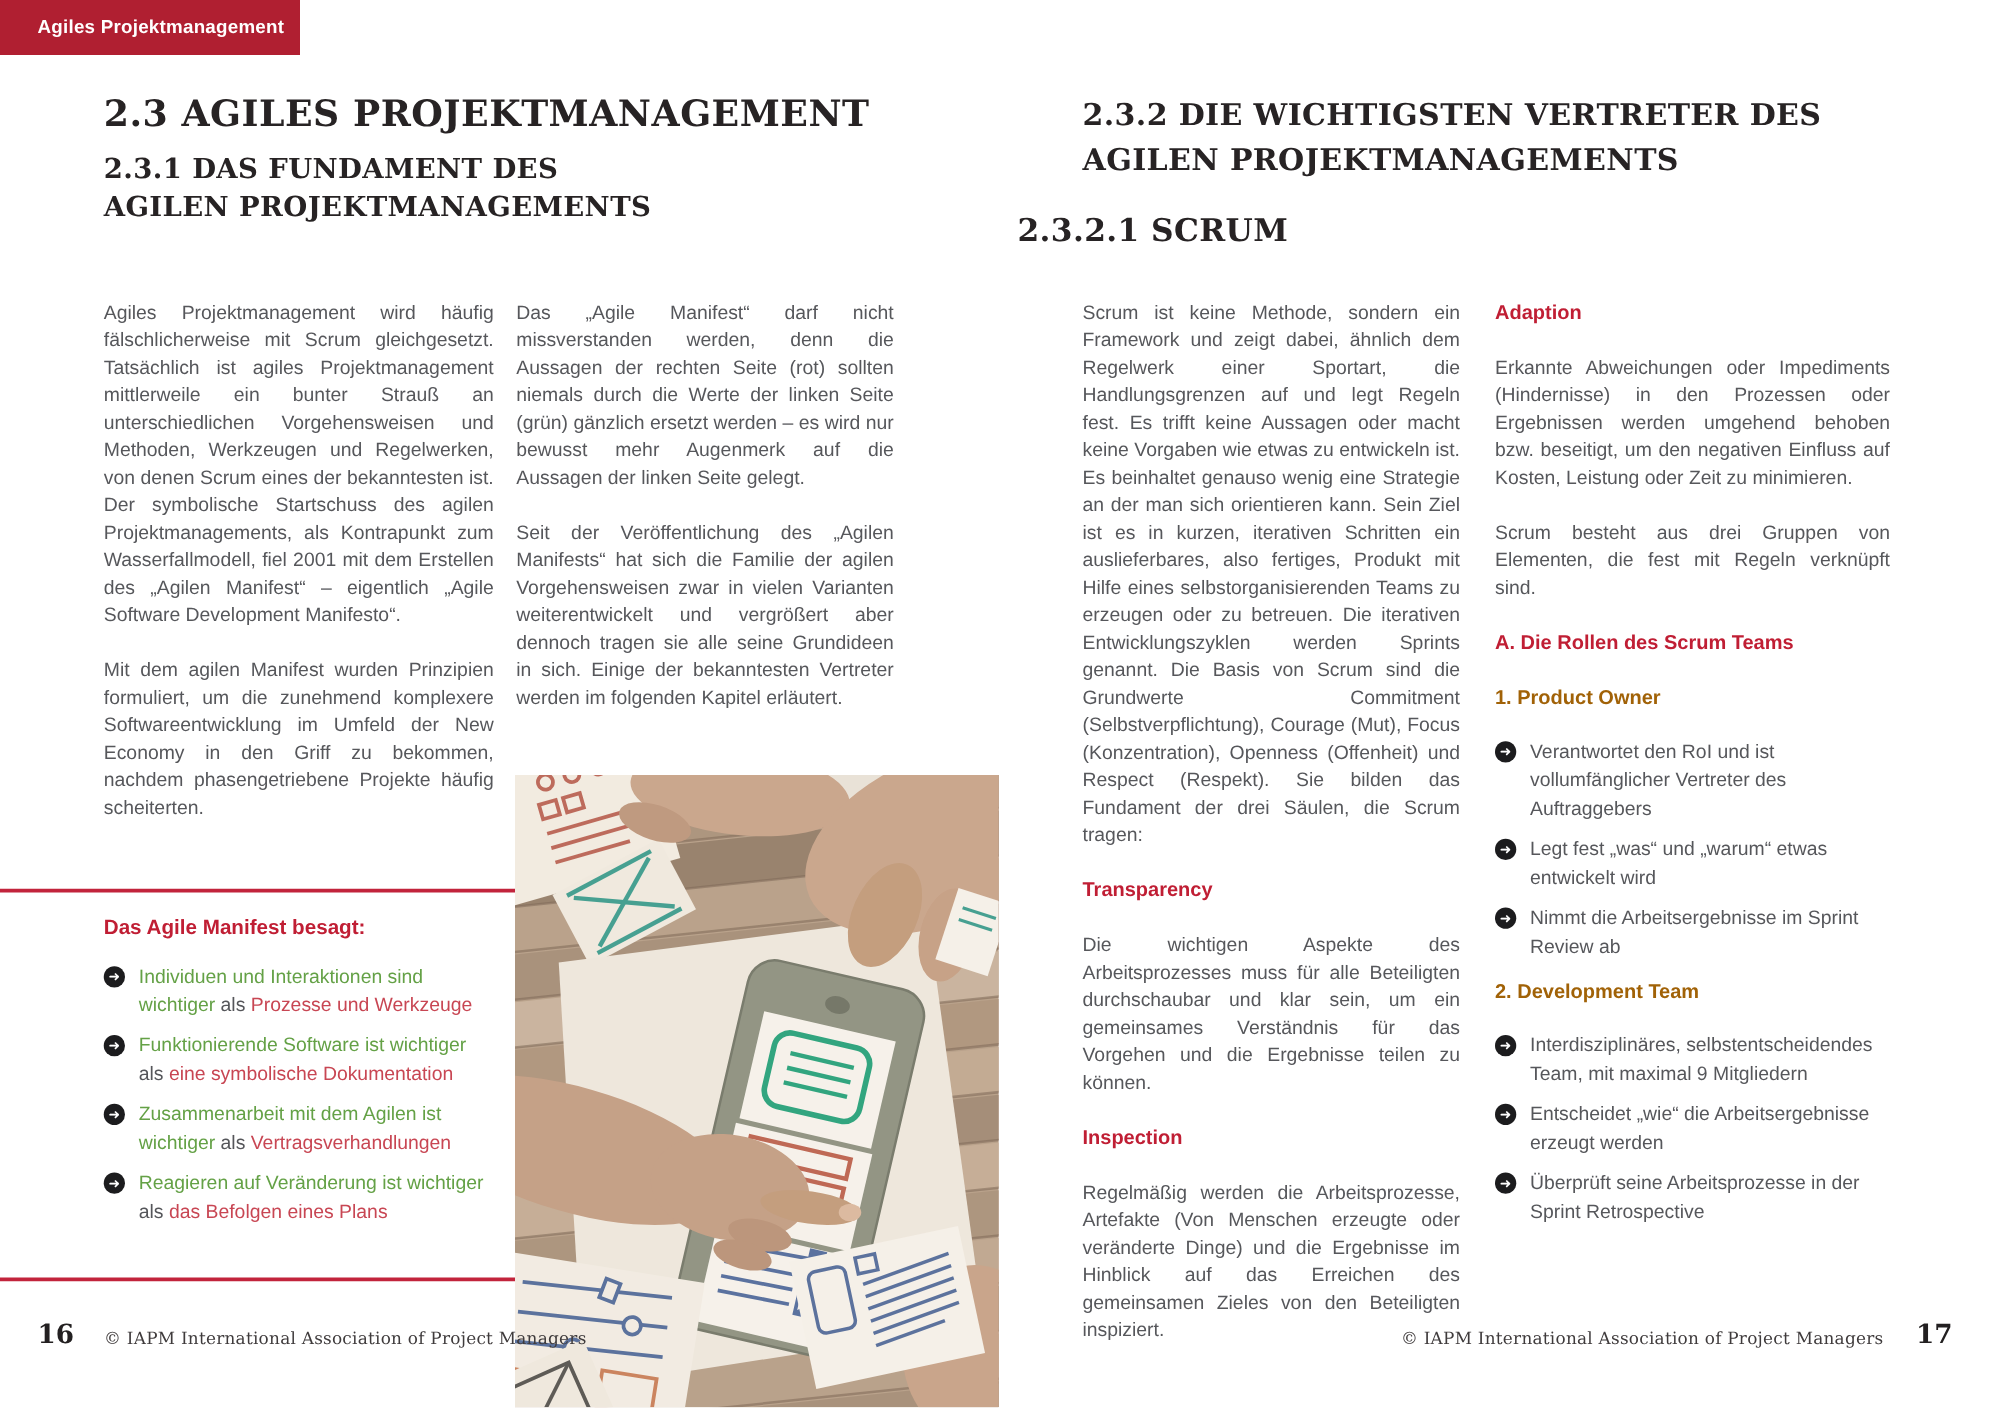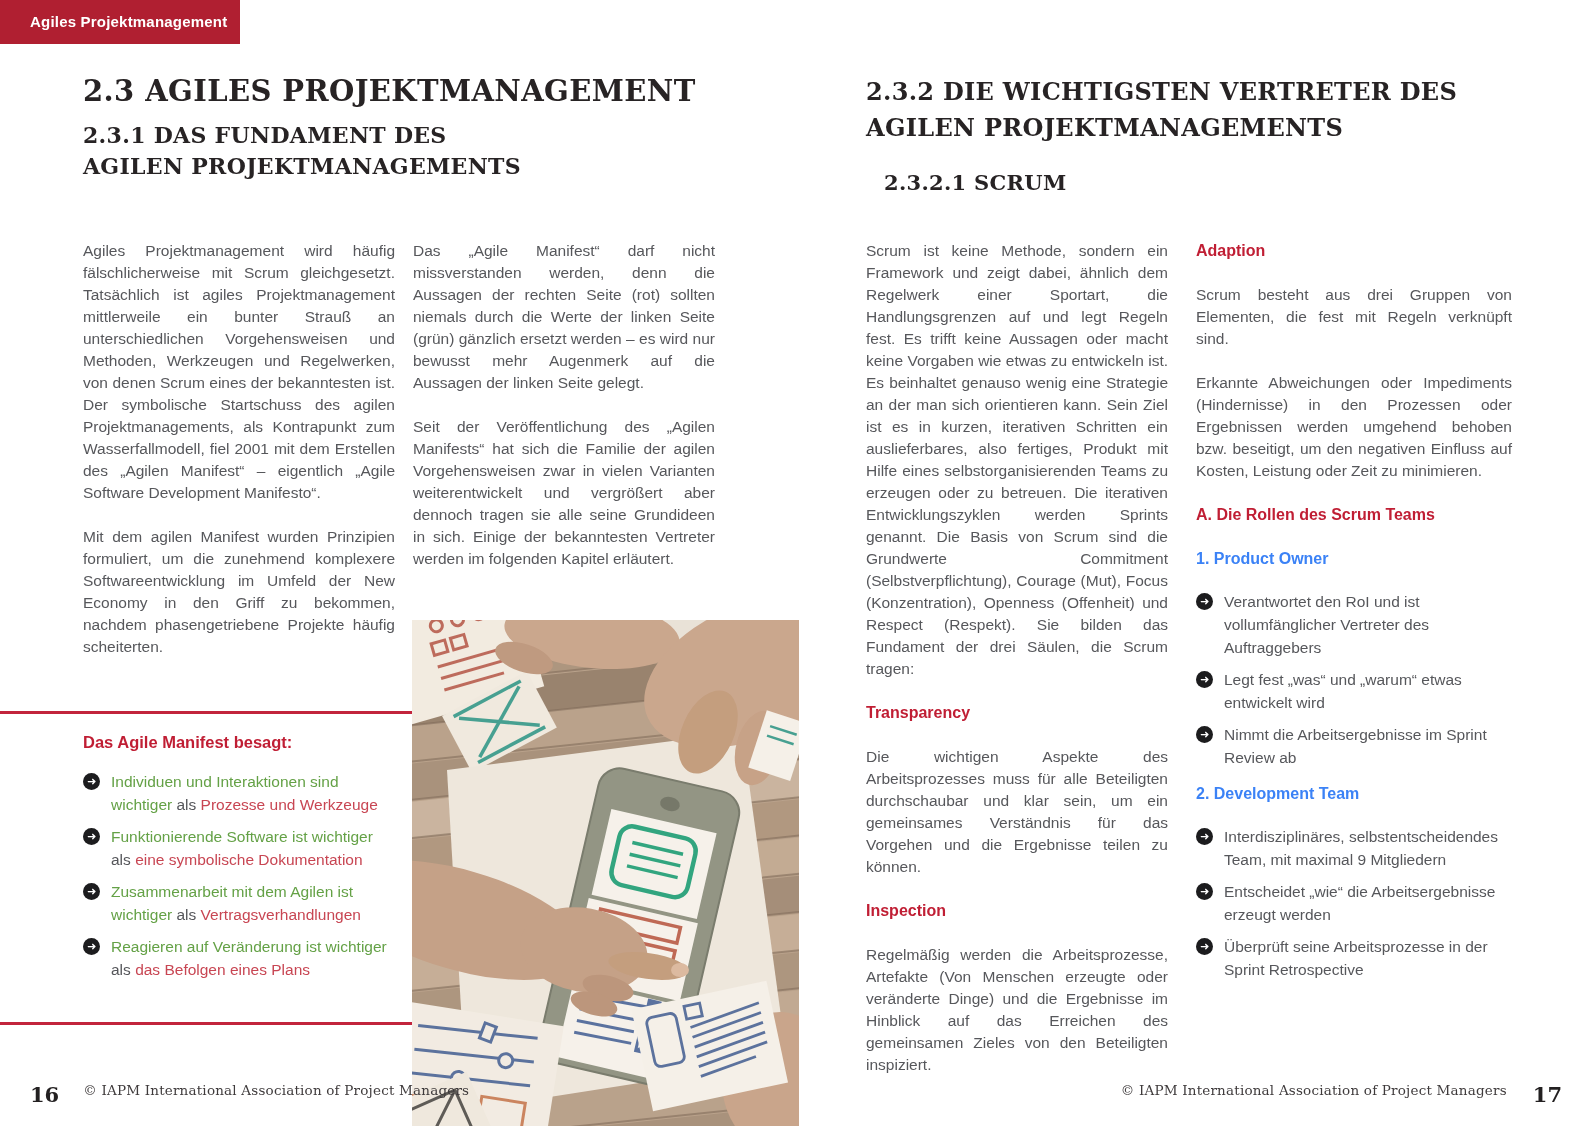--- a/index.html
+++ b/index.html
@@ -9,51 +9,51 @@
     padding-left:20px;
   }
   
   .badge{position:absolute;left:0;top:0;width:240px;height:44px;background:#b01f31;}
   .badge-label{display:block;color:#ffffff;font-weight:700;font-size:15px;line-height:44px;padding-left:30px;letter-spacing:.2px;}
   
   .slab{font-family:"DejaVu Serif",serif;font-weight:700;color:#272324;margin:0;}
   #l-h1{position:absolute;left:83px;top:74px;font-size:29px;letter-spacing:.4px;}
   #l-h2{position:absolute;left:83px;top:120px;font-size:22px;width:470px;line-height:1.4;letter-spacing:.3px;}
   #r-h1{position:absolute;left:866px;top:74px;font-size:24px;width:640px;line-height:1.5;letter-spacing:.3px;}
-  #r-h2{position:absolute;left:884px;top:170px;font-size:21px;letter-spacing:.3px;}
+  #r-h2{position:absolute;left:814px;top:170px;font-size:25px;letter-spacing:.3px;}
   
   .col{position:absolute;top:240px;font-size:15.5px;line-height:22px;color:#56575b;text-align:justify;}
   .col p{margin:0 0 22px 0;}
   #col-l1{left:83px;width:312px;}
   #col-l2{left:413px;width:302px;}
   #col-r1{left:866px;width:302px;}
   #col-r2{left:1196px;width:316px;}
   .red-head{color:#c01e34;font-weight:700;font-size:16px;text-align:left;margin:0 0 22px 0;}
-  .black-head{color:#3b82f6;font-weight:700;font-size:16px;text-align:left;margin:0 0 20px 0;}
+  .black-head{color:#a16207;font-weight:700;font-size:16px;text-align:left;margin:0 0 20px 0;}
   
   .rule{position:absolute;height:3px;background:#c2243c;}
   #rule-top{left:0;top:711px;width:412px;}
   #rule-bottom{left:0;top:1022px;width:412px;}
   .manifest-head{position:absolute;left:83px;top:733px;font-size:16.5px;}
   
   .blist{margin:0 0 6px 0;}
   #manifest-list{position:absolute;left:83px;top:770px;width:312px;}
   .mlist-item{position:relative;padding-left:28px;margin:0 0 9px 0;font-size:15.5px;line-height:23px;text-align:left;color:#56575b;}
   .bullet{
     position:absolute;left:0;top:3px;width:17px;height:17px;border-radius:50%;
     background:#1c1c1e;color:#ffffff;font-size:11px;line-height:17px;text-align:center;
     font-family:"DejaVu Sans",sans-serif;
   }
   .seg-green{color:#64a146;}
   .seg-dark{color:#55565a;}
   .seg-red{color:#c84653;}
   
   .photo{position:absolute;left:412px;top:620px;width:387px;height:506px;overflow:hidden;}
   
-  .footer{position:absolute;top:1082px;display:flex;align-items:flex-start;}
+  .footer{position:absolute;top:1054px;display:flex;align-items:flex-end;}
   #footer-left{left:30px;gap:24px;}
   #footer-right{right:54px;gap:26px;}
   .pagenum{font-family:"DejaVu Serif",serif;font-weight:700;font-size:21px;color:#232021;}
   .copyright{font-family:"DejaVu Serif",serif;font-size:13.5px;color:#3f3b3c;letter-spacing:.2px;}
 </style>
 </head>
 <body>
 
 <div class="page-container">
 
@@ -271,22 +271,22 @@
   <div id="col-r1" class="col">
     <p>Scrum ist keine Methode, sondern ein Framework und zeigt dabei, ähnlich dem Regelwerk einer Sportart, die Handlungsgrenzen auf und legt Regeln fest. Es trifft keine Aussagen oder macht keine Vorgaben wie etwas zu entwickeln ist. Es beinhaltet genauso wenig eine Strategie an der man sich orientieren kann. Sein Ziel ist es in kurzen, iterativen Schritten ein auslieferbares, also fertiges, Produkt mit Hilfe eines selbstorganisierenden Teams zu erzeugen oder zu betreuen. Die iterativen Entwicklungszyklen werden Sprints genannt. Die Basis von Scrum sind die Grundwerte Commitment (Selbstverpflichtung), Courage (Mut), Focus (Konzentration), Openness (Offenheit) und Respect (Respekt). Sie bilden das Fundament der drei Säulen, die Scrum tragen:</p>
     <div class="red-head">Transparency</div>
     <p>Die wichtigen Aspekte des Arbeitsprozesses muss für alle Beteiligten durchschaubar und klar sein, um ein gemeinsames Verständnis für das Vorgehen und die Ergebnisse teilen zu können.</p>
     <div class="red-head">Inspection</div>
     <p>Regelmäßig werden die Arbeitsprozesse, Artefakte (Von Menschen erzeugte oder veränderte Dinge) und die Ergebnisse im Hinblick auf das Erreichen des gemeinsamen Zieles von den Beteiligten inspiziert.</p>
   </div>
 
   <div id="col-r2" class="col">
     <div class="red-head">Adaption</div>
+    <p>Erkannte Abweichungen oder Impediments (Hindernisse) in den Prozessen oder Ergebnissen werden umgehend behoben bzw. beseitigt, um den negativen Einfluss auf Kosten, Leistung oder Zeit zu minimieren.</p>
     <p>Scrum besteht aus drei Gruppen von Elementen, die fest mit Regeln verknüpft sind.</p>
-    <p>Erkannte Abweichungen oder Impediments (Hindernisse) in den Prozessen oder Ergebnissen werden umgehend behoben bzw. beseitigt, um den negativen Einfluss auf Kosten, Leistung oder Zeit zu minimieren.</p>
     <div class="red-head">A. Die Rollen des Scrum Teams</div>
     <div class="black-head">1. Product Owner</div>
     <div class="blist">
         <div class="mlist-item"><span class="bullet">➜</span><span class="mtext">Verantwortet den RoI und ist vollumfänglicher Vertreter des Auftraggebers</span></div>
         <div class="mlist-item"><span class="bullet">➜</span><span class="mtext">Legt fest „was“ und „warum“ etwas entwickelt wird</span></div>
         <div class="mlist-item"><span class="bullet">➜</span><span class="mtext">Nimmt die Arbeitsergebnisse im Sprint Review ab</span></div>
       </div>
     <div class="black-head" style="margin-top:14px;">2. Development Team</div>
     <div class="blist">
         <div class="mlist-item"><span class="bullet">➜</span><span class="mtext">Interdisziplinäres, selbstentscheidendes Team, mit maximal 9 Mitgliedern</span></div>

